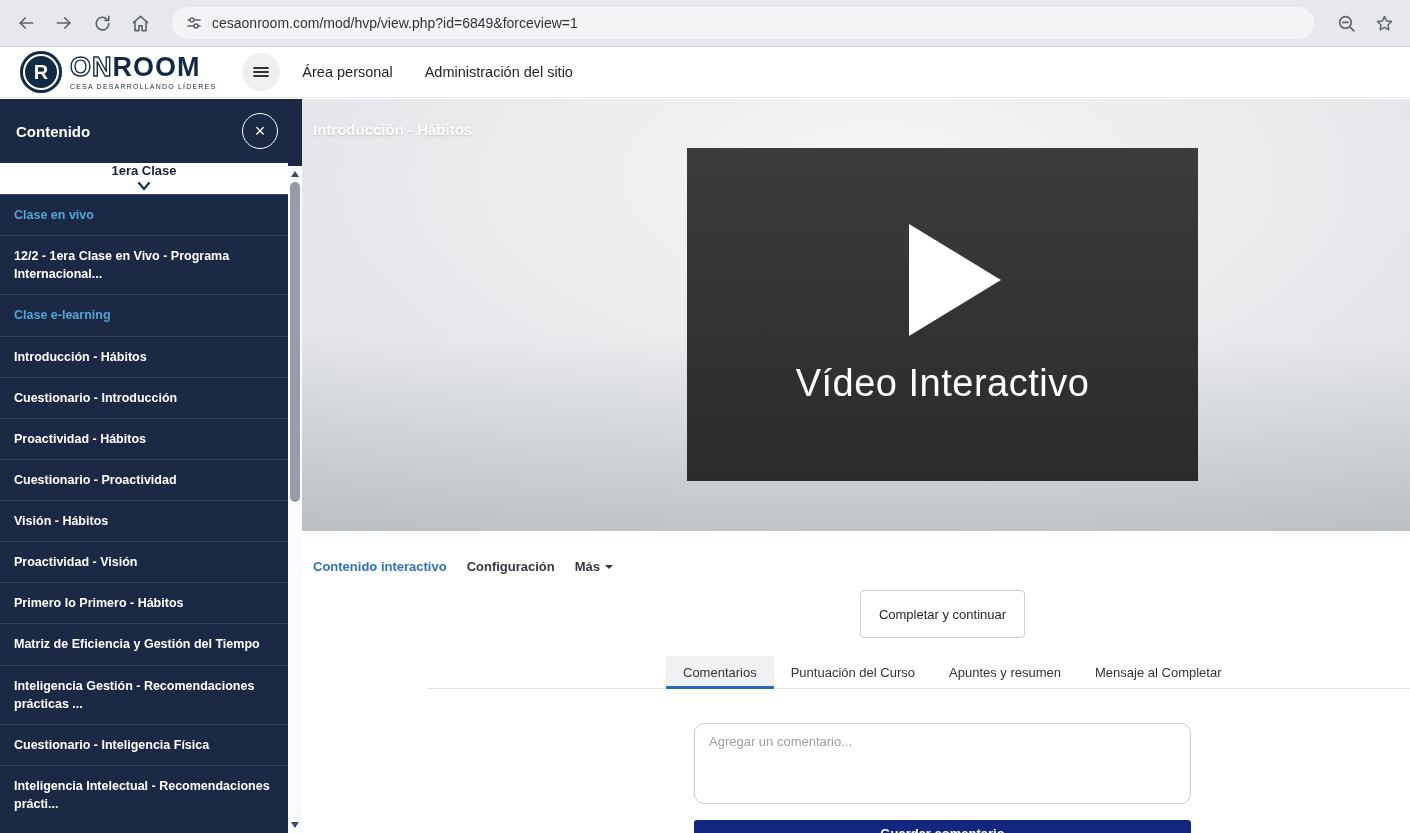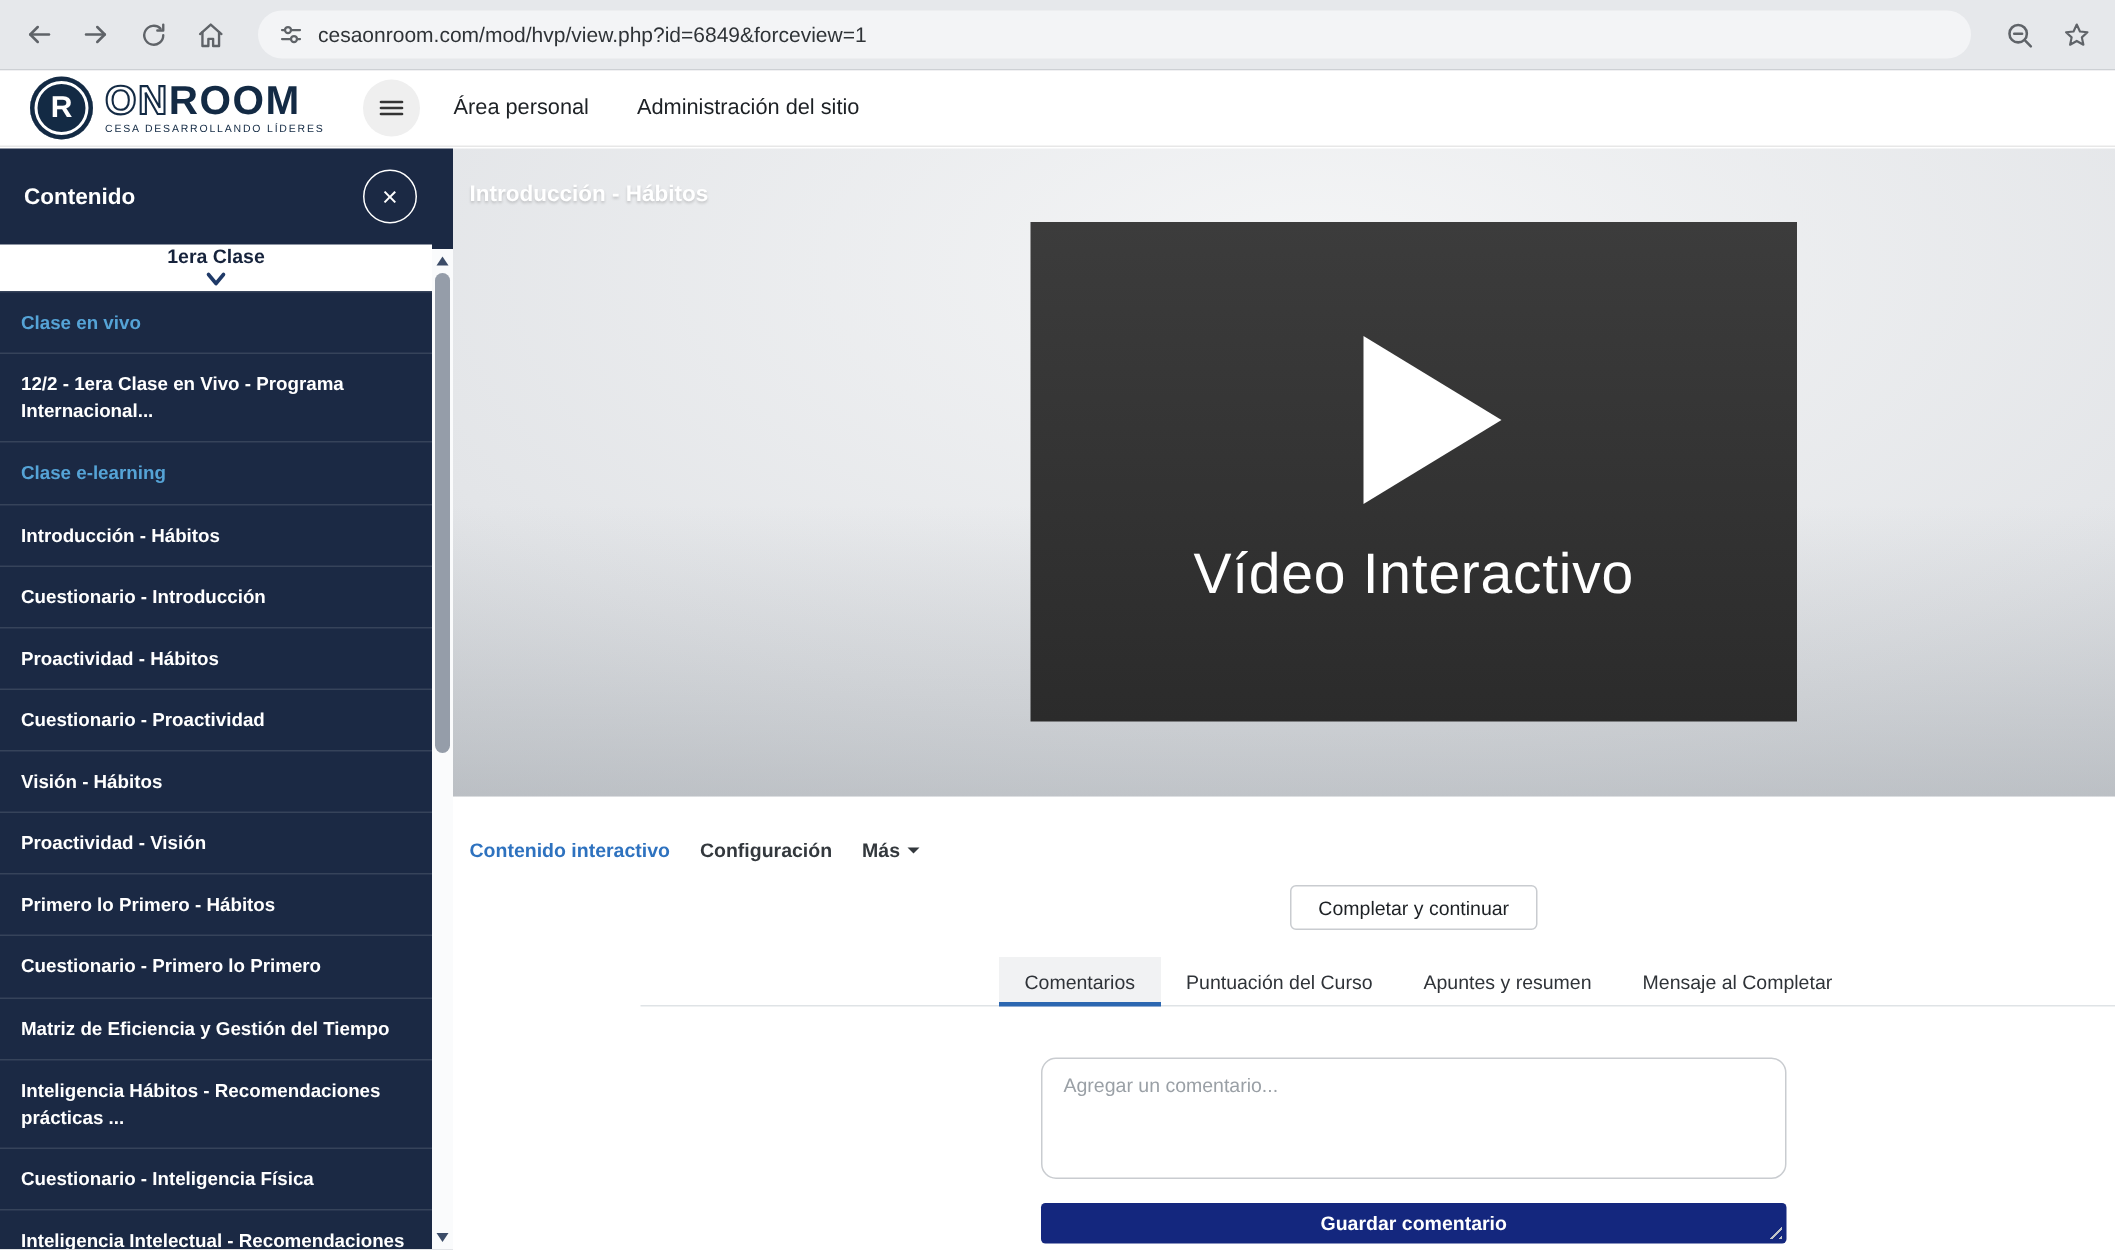--- a/index.html
+++ b/index.html
@@ -69,21 +69,21 @@
 
   .below { padding-top:28px; position:relative; }
   .links-row { display:flex; gap:20px; padding-left:11px; align-items:center; }
   .hlink { font-size:13px; font-weight:600; color:#33383d; cursor:pointer; }
   .hlink.active { color:#2e72bf; }
   .hlink .caret { display:inline-block; width:0; height:0; border:4px solid transparent;
     border-top-color:#33383d; margin-left:5px; transform:translateY(2px); }
 
   .content-col { width:497px; margin-left:392px; }
   .complete-wrap { margin-top:16px; display:flex; justify-content:center; }
-  .btn-complete { height:30px; padding:0 18px; background:#fff; border:1px solid #c9ccd0; border-radius:4px;
+  .btn-complete { height:48px; padding:0 18px; background:#fff; border:1px solid #c9ccd0; border-radius:4px;
     font-size:13px; color:#1d2125; font-family:inherit; cursor:pointer; }
 
   .tabs-row { position:relative; height:37px; margin-top:14px; }
   .tabs-row .tab-border { position:absolute; left:125px; right:0; bottom:0; border-bottom:1px solid #dfe3e6; }
   .tabs { position:absolute; left:364px; bottom:0; display:flex; z-index:1; }
   .tab { padding:9px 17px; font-size:13px; color:#2f3338; cursor:pointer; white-space:nowrap; }
   .tab.active { background:#f1f2f3; border-bottom:3px solid #2c67b1; padding-bottom:6px; }
 
   .comment-col { margin-top:34px; position:relative; }
   .comment-box { width:100%; height:81px; border:1px solid #c9ccd0; border-radius:10px; padding:10px 14px;
@@ -192,23 +192,22 @@
         <div class="srow link">Clase en vivo</div>
         <div class="srow">12/2 - 1era Clase en Vivo - Programa Internacional...</div>
         <div class="srow link">Clase e-learning</div>
         <div class="srow">Introducción - Hábitos</div>
         <div class="srow">Cuestionario - Introducción</div>
         <div class="srow">Proactividad - Hábitos</div>
         <div class="srow">Cuestionario - Proactividad</div>
         <div class="srow">Visión - Hábitos</div>
         <div class="srow">Proactividad - Visión</div>
         <div class="srow">Primero lo Primero - Hábitos</div>
-        <div class="srow">Cuestionario - Primero lo Primero</div>
         <div class="srow">Matriz de Eficiencia y Gestión del Tiempo</div>
-        <div class="srow">Inteligencia Hábitos - Recomendaciones prácticas ...</div>
+        <div class="srow">Inteligencia Gestión - Recomendaciones prácticas ...</div>
         <div class="srow">Cuestionario - Inteligencia Física</div>
         <div class="srow">Inteligencia Intelectual - Recomendaciones prácti...</div>
 
       </div>
       <div class="sb-track">
         <div class="sb-arrow up"></div>
         <div class="sb-thumb"></div>
         <div class="sb-arrow down"></div>
       </div>
     </aside>

